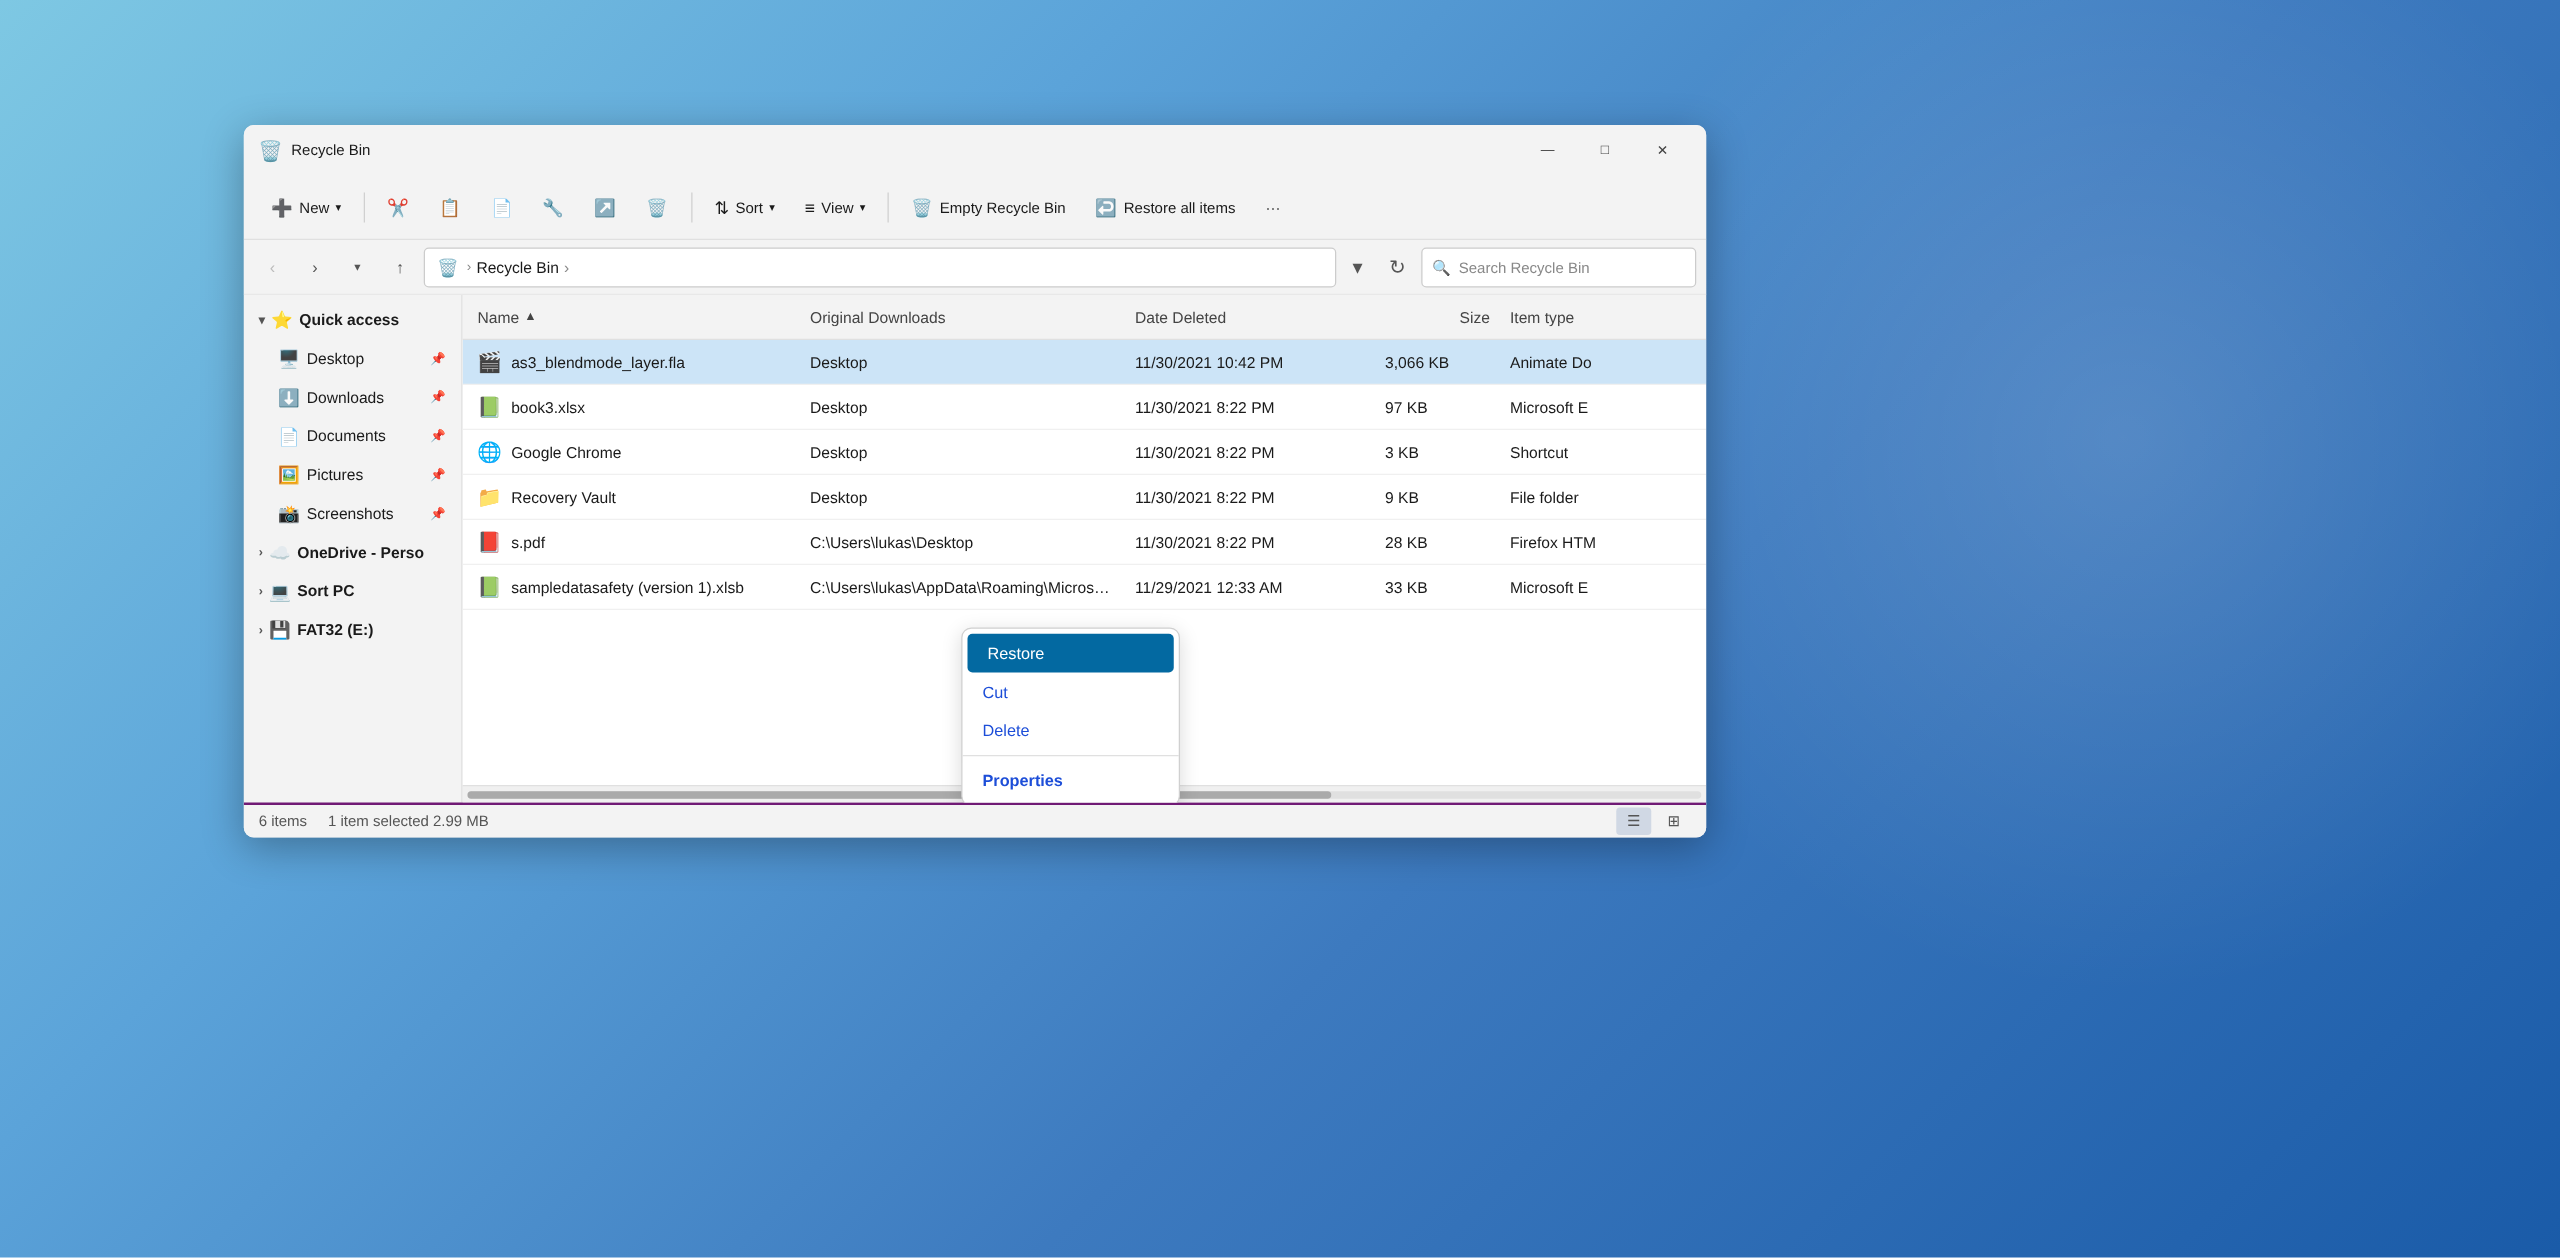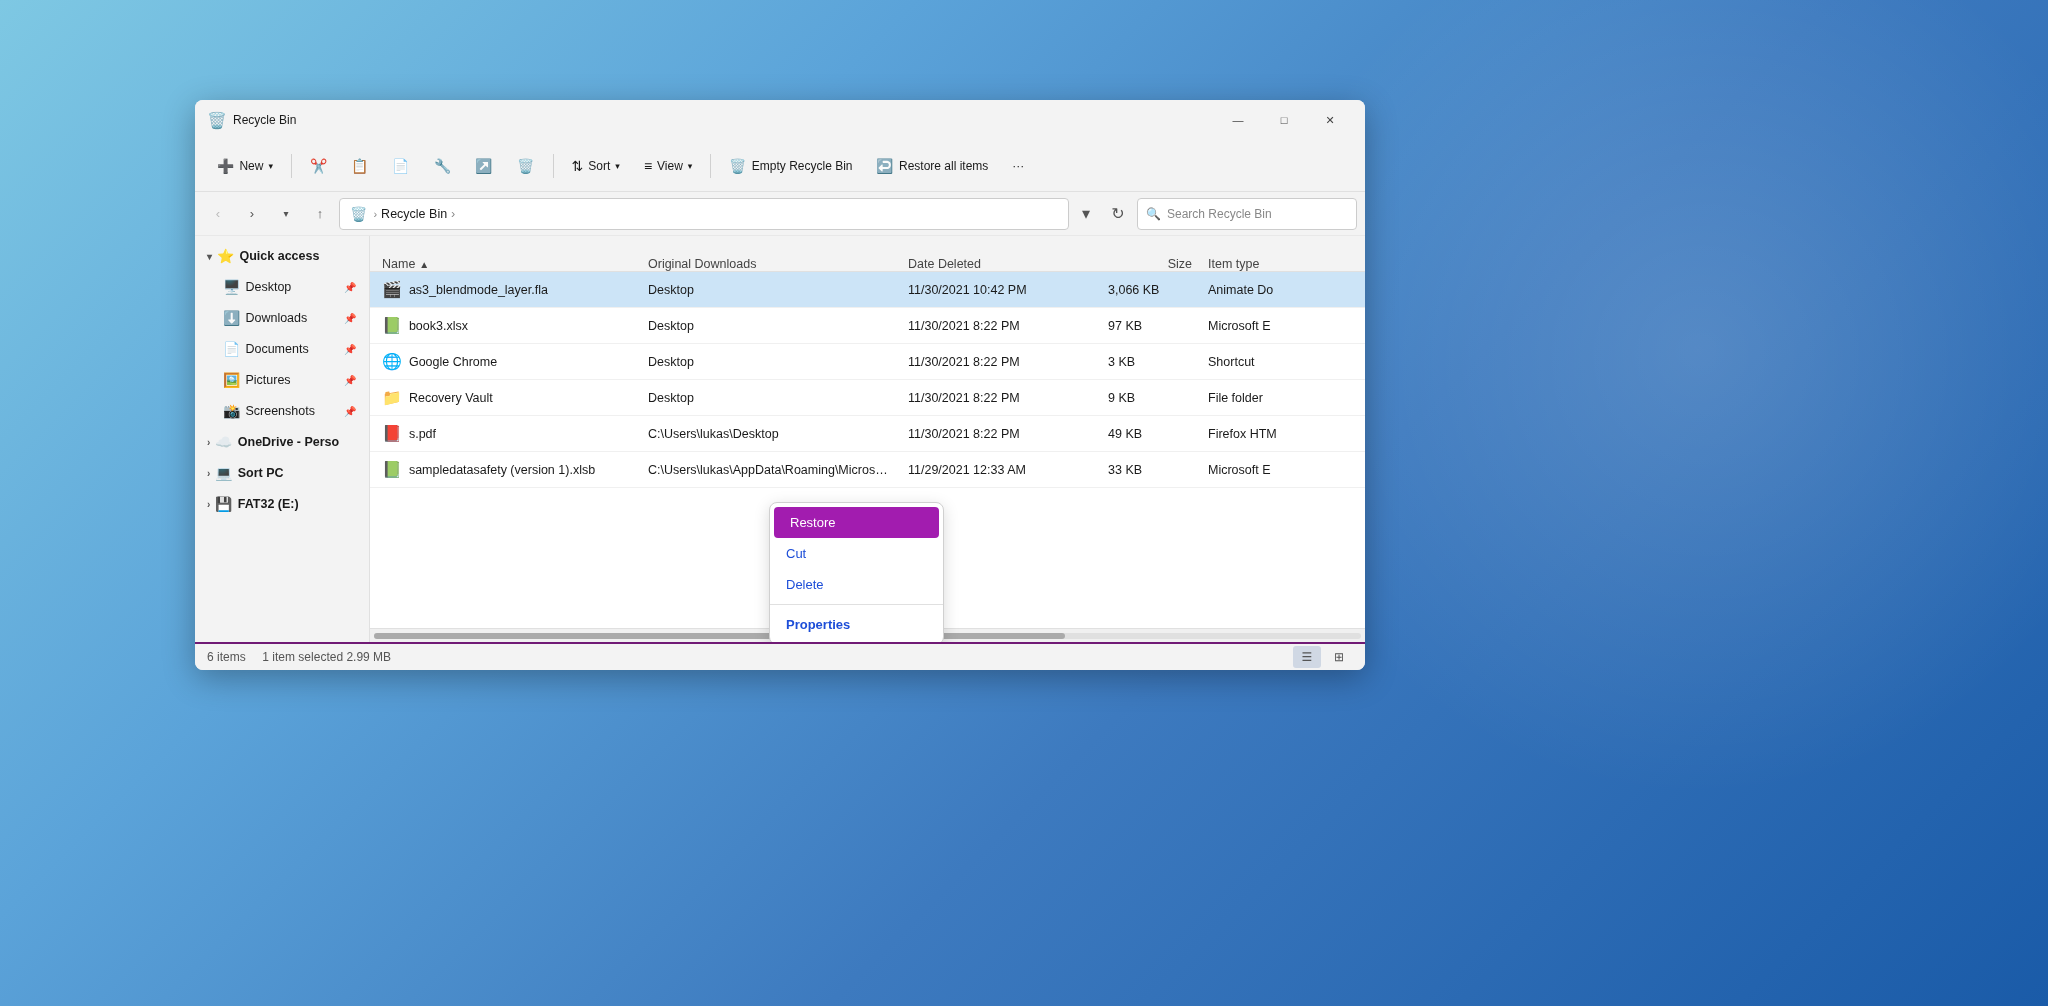--- a/index.html
+++ b/index.html
@@ -229,21 +229,21 @@
     
     .file-area {
       flex: 1;
       display: flex;
       flex-direction: column;
       overflow: hidden;
       position: relative;
     }
     .column-header {
       display: flex;
-      align-items: flex-end;
+      align-items: center;
       height: 36px;
       background: #f3f3f3;
       border-bottom: 1px solid #e0e0e0;
       font-size: 12.5px;
       color: #444;
       flex-shrink: 0;
     }
     .col-name {
       width: 270px;
       padding: 0 12px;
@@ -360,21 +360,21 @@
       font-size: 13px;
     }
     .context-item {
       padding: 8px 16px;
       cursor: pointer;
       color: #1d4ed8;
       display: flex;
       align-items: center;
     }
     .context-item.highlighted {
-      background: #a21caf;
+      background: #0369a1;
       color: white;
       border-radius: 4px;
       margin: 0 4px;
     }
     .context-item.bold { font-weight: 700; }
     .context-separator {
       height: 1px;
       background: #e0e0e0;
       margin: 4px 0;
     }
@@ -617,21 +617,21 @@
             <span class="file-icon">📕</span>
             <span>s.pdf</span>
           </div>
           <div class="file-cell cell-location">
             <span>C:\Users\lukas\Desktop</span>
           </div>
           <div class="file-cell cell-date">
             <span>11/30/2021 8:22 PM</span>
           </div>
           <div class="file-cell cell-size">
-            <span>49 KB</span>
+            <span>28 KB</span>
           </div>
           <div class="file-cell cell-type">
             <span>Firefox HTM</span>
           </div>
         </div>
 
         <div class="file-row">
           <div class="file-cell-name">
             <span class="file-icon">📗</span>
             <span>sampledatasafety (version 1).xlsb</span>

